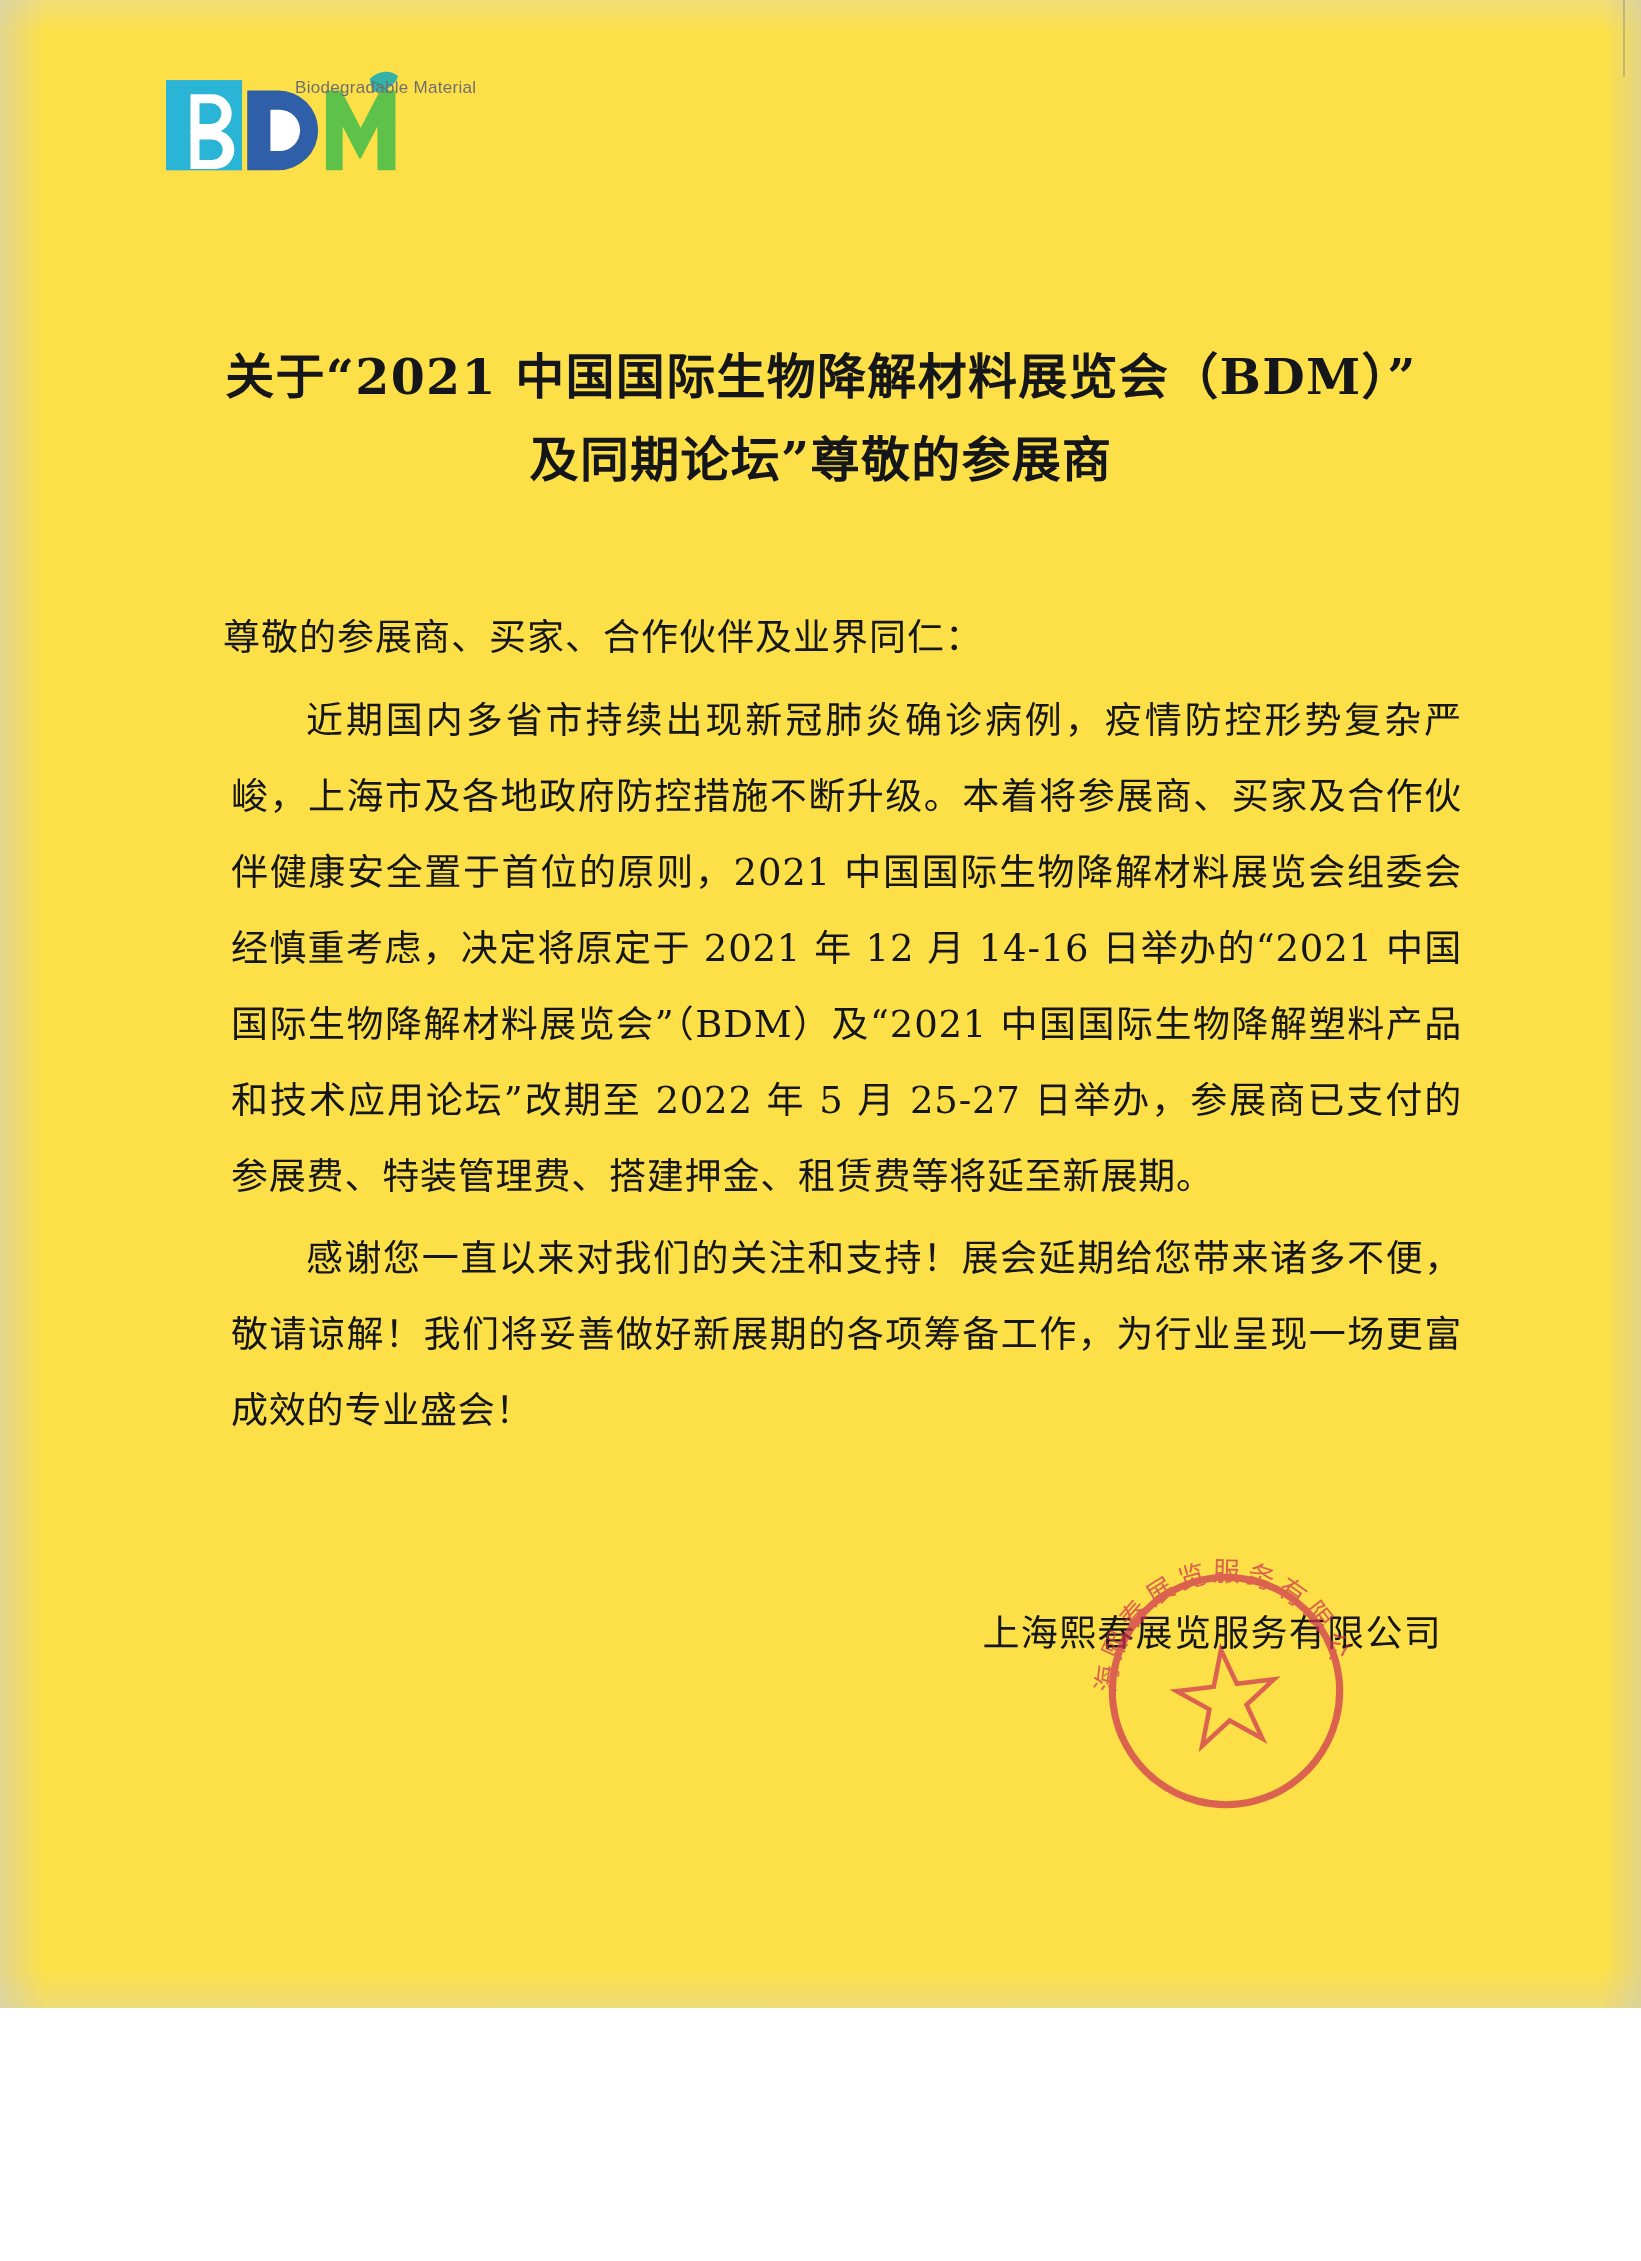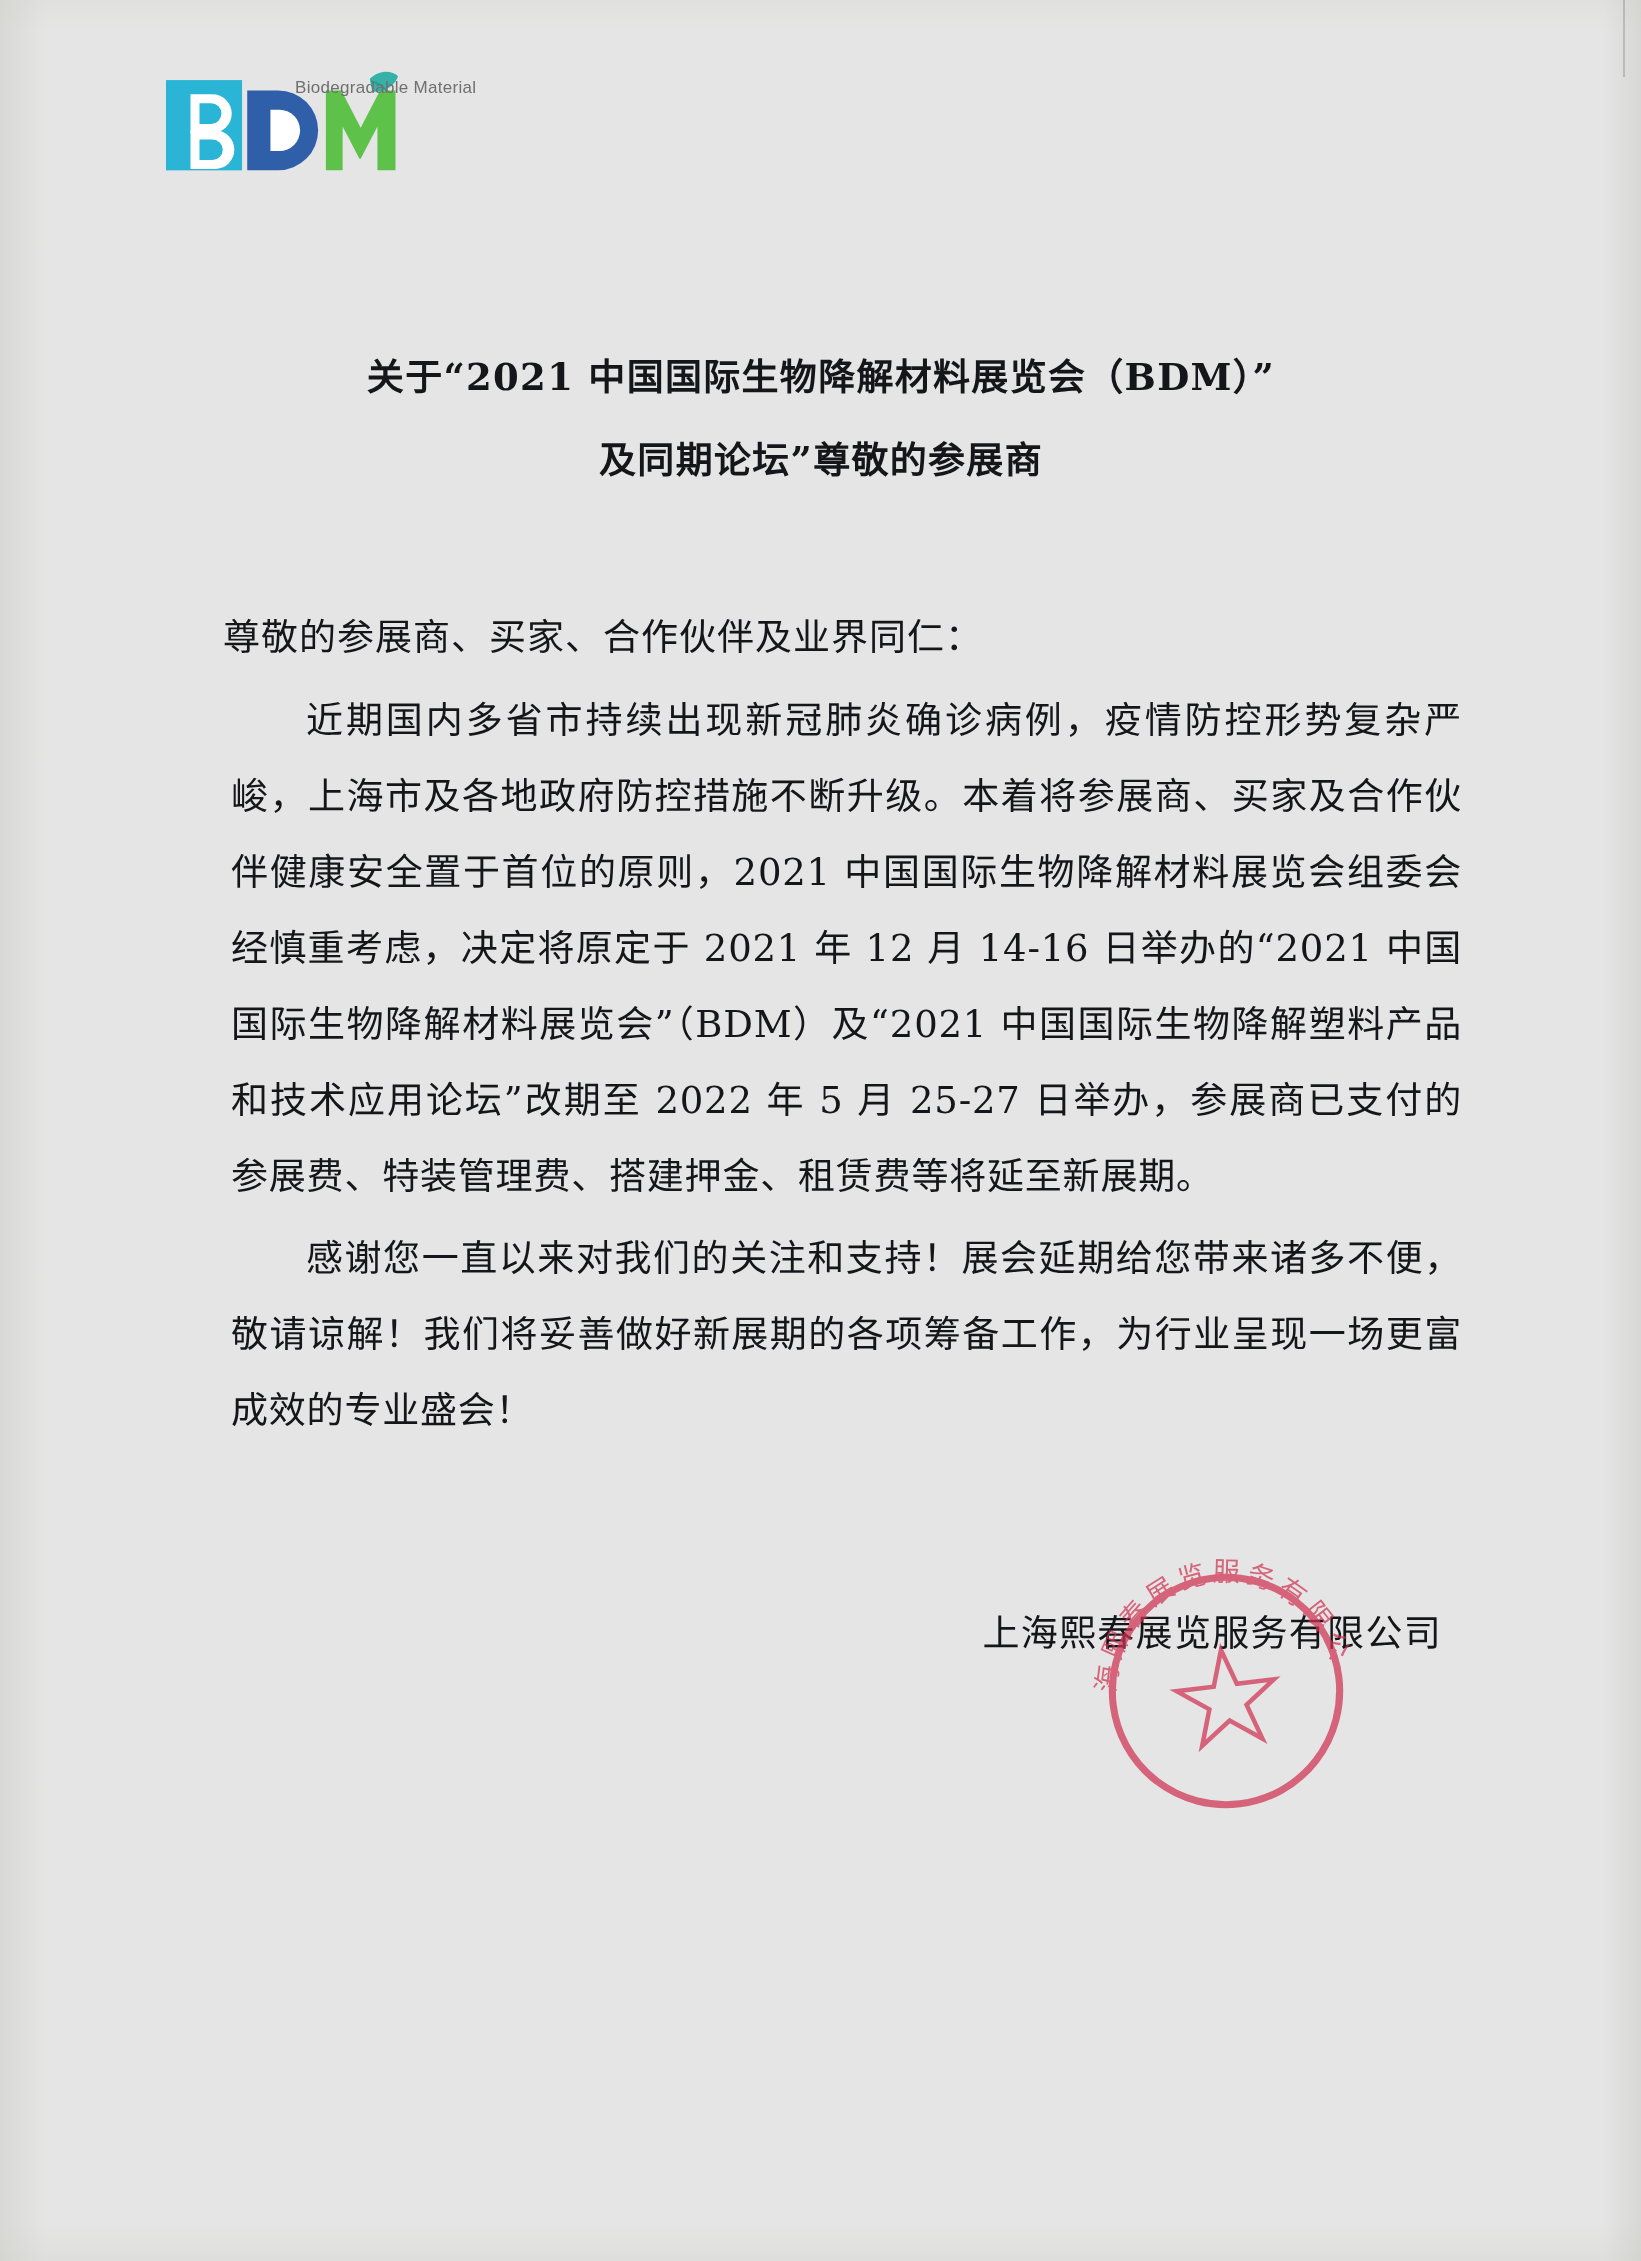--- a/index.html
+++ b/index.html
@@ -7,22 +7,22 @@
     margin: 0;
     padding: 0;
     background: #ffffff;
   }
   body {
     font-family: "DejaVu Serif", serif;
   }
   .page {
     position: relative;
     width: 1642px;
-    height: 2261px;
-    background: #e5e5e5;
+    height: 2008px;
+    background: #fde047;
     overflow: hidden;
   }
   
   .paper-tint {
     position: absolute;
     inset: 0;
     background:
       linear-gradient(90deg, rgba(205,205,200,0.55) 0px, rgba(255,255,255,0) 45px),
       linear-gradient(270deg, rgba(200,200,195,0.5) 0px, rgba(255,255,255,0) 39px),
       linear-gradient(180deg, rgba(215,215,210,0.35) 0px, rgba(255,255,255,0) 32px),
@@ -60,21 +60,21 @@
   .title-block {
     position: absolute;
     left: 0;
     top: 336px;
     width: 1642px;
     text-align: center;
   }
   .title-line {
     font-family: "DejaVu Serif", serif;
     font-weight: bold;
-    font-size: 37px;
+    font-size: 49px;
     line-height: 83px;
     color: #15161a;
     letter-spacing: 1.3px;
   }
   
   .body-block {
     position: absolute;
     left: 223px;
     top: 600px;
     width: 1239px;

